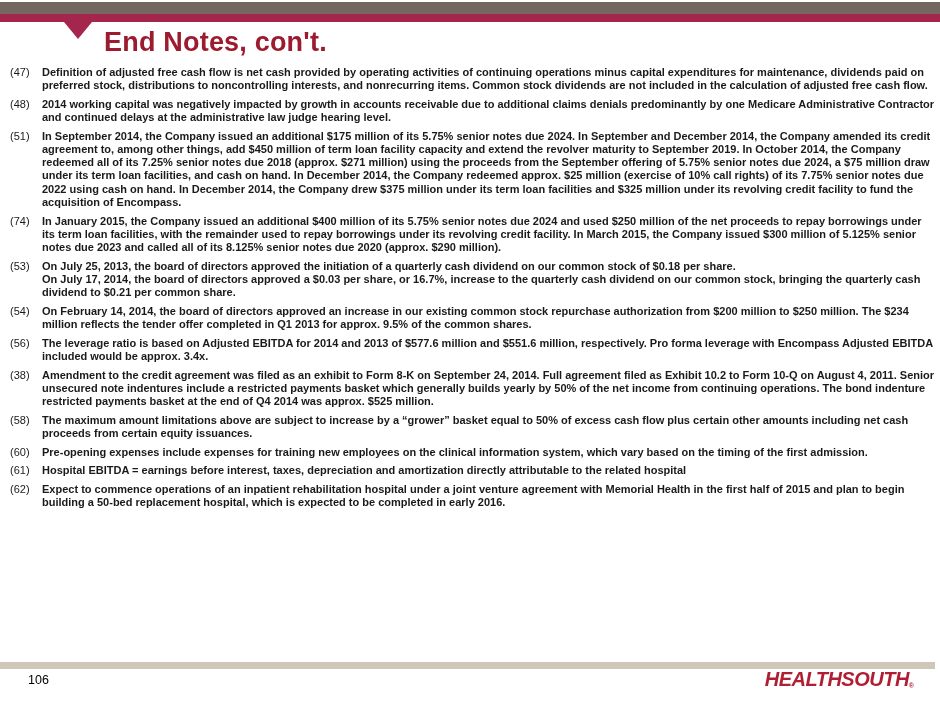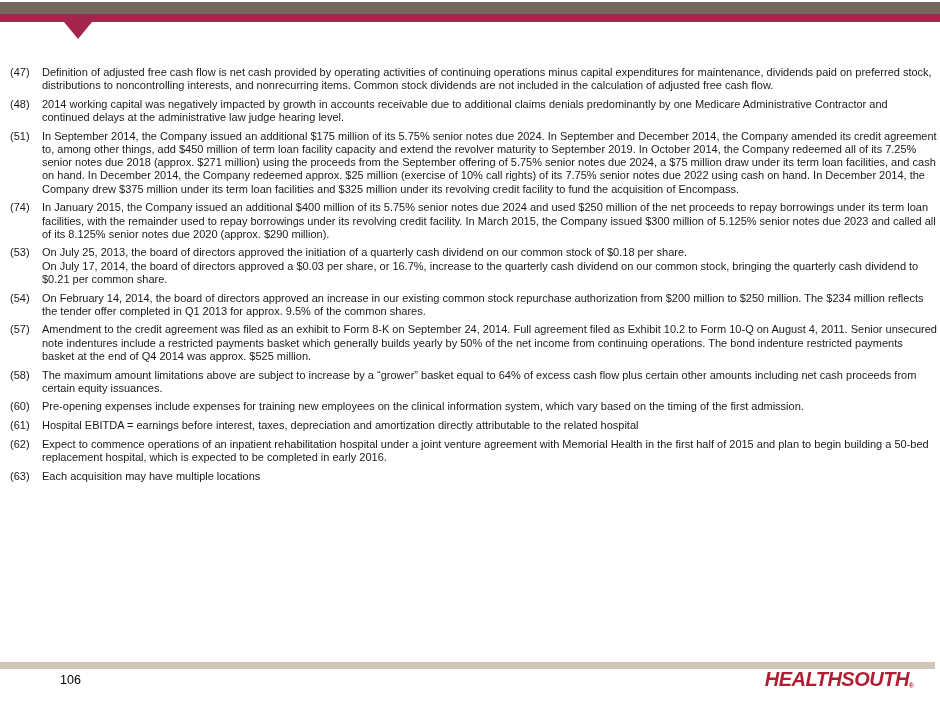--- a/index.html
+++ b/index.html
@@ -40,48 +40,49 @@
     font-size: 27px; font-weight: bold; letter-spacing: 0.2px;
     color: var(--title-red);
   }
 
   .notes {
     position: absolute; left: 10px; top: 66px; right: 3px;
     font-size: 11px; line-height: 13.2px; color: var(--body-text);
   }
   .note { display: flex; margin-bottom: 5.5px; }
   .note .num { flex: 0 0 32px; }
-  .note .txt { flex: 1 1 auto; white-space: pre-wrap; }
+  .note .txt { flex: 1 1 auto; white-space: pre-wrap; font-weight: bold; }
 
   .footer-bar {
     position: absolute; left: 0; top: 662px; width: 935px; height: 7px;
     background: var(--footer-bar);
   }
   .page-num {
     position: absolute; left: 28px; top: 673px;
-    font-size: 12.5px; color: #000; margin-left: 32px;
+    font-size: 12.5px; color: #000;
   }
   .logo {
     position: absolute; right: 26px; top: 668px;
     font-size: 20px; font-weight: bold; font-style: italic;
     letter-spacing: -0.5px; color: var(--logo-red);
     white-space: nowrap;
   }
   .logo .reg {
     font-size: 7px; font-style: normal; letter-spacing: 0;
     vertical-align: -2px;
   }
 </style>
 </head>
 <body>
 
 <div class="slide">
   <div class="bar-taupe"></div>
   <div class="bar-crimson"></div>
   <div class="triangle"></div>
+  <h1 class="title">End Notes, con't.</h1>
 
   <div class="notes">
       <div class="note">
         <span class="num">(47)</span>
         <span class="txt">Definition of adjusted free cash flow is net cash provided by operating activities of continuing operations minus capital expenditures for maintenance, dividends paid on preferred stock, distributions to noncontrolling interests, and nonrecurring items. Common stock dividends are not included in the calculation of adjusted free cash flow.</span>
       </div>
       <div class="note">
         <span class="num">(48)</span>
         <span class="txt">2014 working capital was negatively impacted by growth in accounts receivable due to additional claims denials predominantly by one Medicare Administrative Contractor and continued delays at the administrative law judge hearing level.</span>
       </div>
@@ -96,41 +97,41 @@
       <div class="note">
         <span class="num">(53)</span>
         <span class="txt">On July 25, 2013, the board of directors approved the initiation of a quarterly cash dividend on our common stock of $0.18 per share.
 On July 17, 2014, the board of directors approved a $0.03 per share, or 16.7%, increase to the quarterly cash dividend on our common stock, bringing the quarterly cash dividend to $0.21 per common share.</span>
       </div>
       <div class="note">
         <span class="num">(54)</span>
         <span class="txt">On February 14, 2014, the board of directors approved an increase in our existing common stock repurchase authorization from $200 million to $250 million. The $234 million reflects the tender offer completed in Q1 2013 for approx. 9.5% of the common shares.</span>
       </div>
       <div class="note">
-        <span class="num">(57)</span>
+        <span class="num">(56)</span>
+        <span class="txt">The leverage ratio is based on Adjusted EBITDA for 2014 and 2013 of $577.6 million and $551.6 million, respectively. Pro forma leverage with Encompass Adjusted EBITDA included would be approx. 3.4x.</span>
+      </div>
+      <div class="note">
+        <span class="num">(38)</span>
         <span class="txt">Amendment to the credit agreement was filed as an exhibit to Form 8-K on September 24, 2014. Full agreement filed as Exhibit 10.2 to Form 10-Q on August 4, 2011. Senior unsecured note indentures include a restricted payments basket which generally builds yearly by 50% of the net income from continuing operations. The bond indenture restricted payments basket at the end of Q4 2014 was approx. $525 million.</span>
       </div>
       <div class="note">
         <span class="num">(58)</span>
-        <span class="txt">The maximum amount limitations above are subject to increase by a “grower” basket equal to 64% of excess cash flow plus certain other amounts including net cash proceeds from certain equity issuances.</span>
+        <span class="txt">The maximum amount limitations above are subject to increase by a “grower” basket equal to 50% of excess cash flow plus certain other amounts including net cash proceeds from certain equity issuances.</span>
       </div>
       <div class="note">
         <span class="num">(60)</span>
         <span class="txt">Pre-opening expenses include expenses for training new employees on the clinical information system, which vary based on the timing of the first admission.</span>
       </div>
       <div class="note">
         <span class="num">(61)</span>
         <span class="txt">Hospital EBITDA = earnings before interest, taxes, depreciation and amortization directly attributable to the related hospital</span>
       </div>
       <div class="note">
         <span class="num">(62)</span>
         <span class="txt">Expect to commence operations of an inpatient rehabilitation hospital under a joint venture agreement with Memorial Health in the first half of 2015 and plan to begin building a 50-bed replacement hospital, which is expected to be completed in early 2016.</span>
       </div>
-      <div class="note">
-        <span class="num">(63)</span>
-        <span class="txt">Each acquisition may have multiple locations</span>
-      </div>
     </div>
 
   <div class="footer-bar"></div>
   <div class="page-num">106</div>
   <div class="logo"><span>HEALTHSOUTH</span><span class="reg">®</span></div>
 </div>
 
 </body></html>

